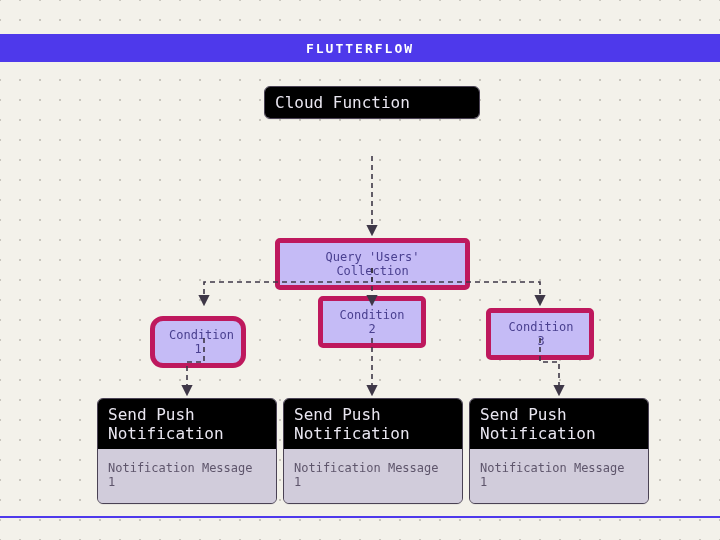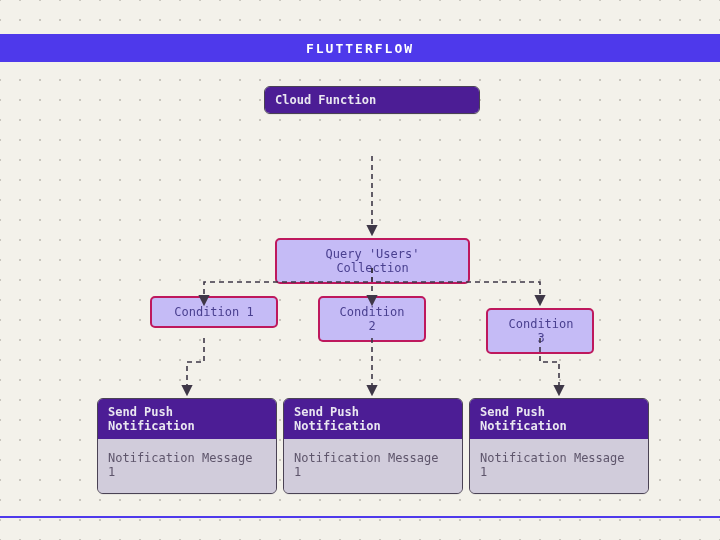--- a/index.html
+++ b/index.html
@@ -34,35 +34,35 @@
   }
   .node {
     position: absolute;
     border: 1px solid #4A4254;
     border-radius: 6px;
     background: #D1CCDB;
     overflow: hidden;
     box-shadow: 0 1px 0 rgba(0,0,0,0.05);
   }
   .node .header {
-    background: #4c1d95;
+    background: #000000;
     color: #E9E6F0;
-    font-size: 12px;
+    font-size: 16px;
     padding: 6px 10px;
-    font-weight: 700;
+    font-weight: 400;
   }
   .node .body {
     background: #D1CCDB;
     color: #5E556B;
     font-size: 12px;
     padding: 12px 10px 14px;
   }
   .chip {
     position: absolute;
-    border: 2px solid #be185d;
+    border: 5px solid #be185d;
     background: #C5BBF6;
     border-radius: 5px;
     color: #4A4090;
     font-size: 12px;
     padding: 7px 14px;
     text-align: center;
   }
   svg.arrows {
     position: absolute;
     inset: 0;
@@ -76,21 +76,21 @@
 <div class="banner">
   <span>FLUTTERFLOW</span>
 </div>
 
 <div class="node" style="left:264px; top:86px; width:216px;">
   <div class="header">Cloud Function</div>
 </div>
 
 <div class="chip" style="left:275px; top:238px; width:195px;">Query 'Users' Collection</div>
 
-<div class="chip" style="left:150px; top:296px; width:128px;">Condition 1</div>
+<div class="chip" style="left:150px; top:316px; width:96px;border-radius:13px;">Condition 1</div>
 <div class="chip" style="left:318px; top:296px; width:108px;">Condition 2</div>
 <div class="chip" style="left:486px; top:308px; width:108px;padding-left:16px;">Condition 3</div>
 
 <div class="node" style="left:97px; top:398px; width:180px;">
   <div class="header">Send Push Notification</div>
   <div class="body">Notification Message 1</div>
 </div>
 <div class="node" style="left:283px; top:398px; width:180px;">
   <div class="header">Send Push Notification</div>
   <div class="body">Notification Message 1</div>

